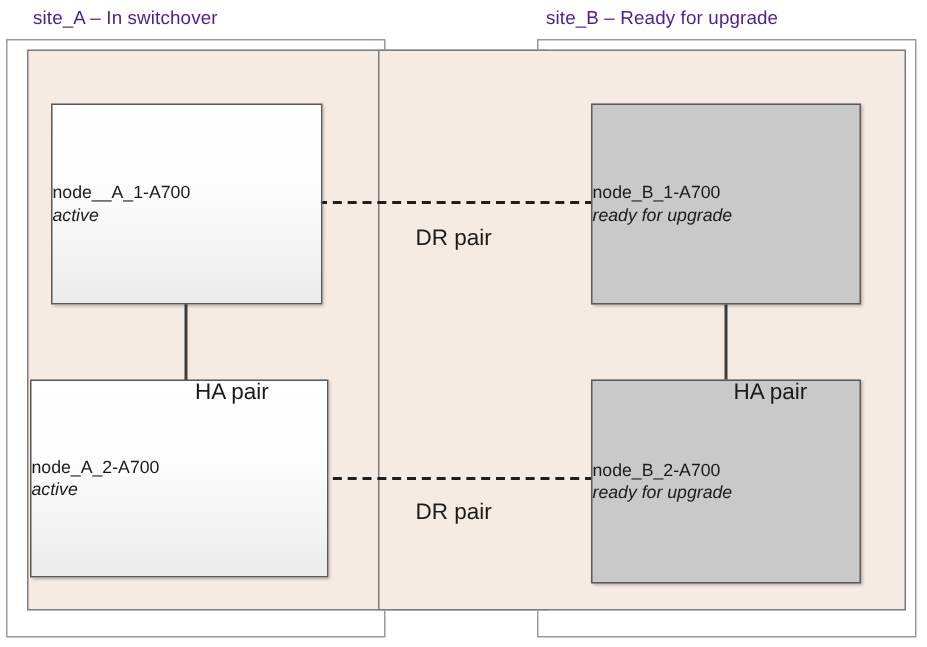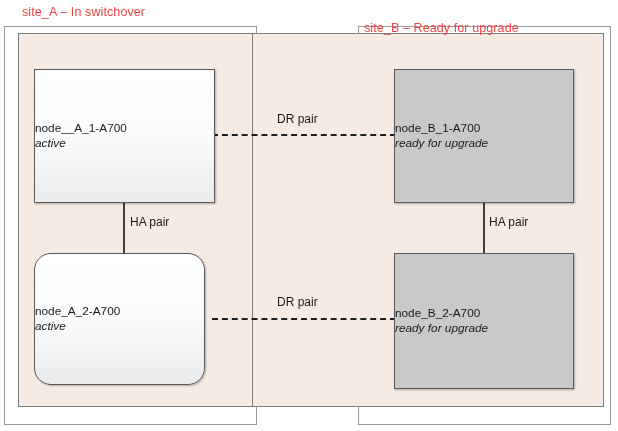--- a/index.html
+++ b/index.html
@@ -14,26 +14,26 @@
     overflow: hidden;
     font-family: "Liberation Sans", sans-serif;
     color: #1a1a1a;
   }
 
   
   .site-title {
     position: absolute;
     font-size: 12.5px;
     line-height: 16px;
-    color: #ef4444;
+    color: #4c1d95;
     white-space: nowrap;
     letter-spacing: 0.1px;
   }
   #site-a-title { left: 22px;  top: 4px; }
-  #site-b-title { left: 364px; top: 20px; }
+  #site-b-title { left: 364px; top: 4px; }
 
   
   .site-outer {
     position: absolute;
     background: #ffffff;
     border: 1px solid #9a9a9a;
     box-sizing: border-box;
   }
   #site-a-outer { left: 4px;   top: 26px; width: 253px; height: 399px; }
   #site-b-outer { left: 358px; top: 26px; width: 253px; height: 399px; }
@@ -62,25 +62,26 @@
   .dr-line {
     position: absolute;
     height: 0;
     border-top: 2px dashed #1f1f1f;
   }
   #dr-line-1 { left: 212px; top: 134px; width: 184px; }
   #dr-line-2 { left: 212px; top: 318px; width: 184px; }
 
   .edge-label {
     position: absolute;
-    font-size: 12px;
+    font-size: 15px;
     line-height: 14px;
     color: #1a1a1a;
     white-space: nowrap;
     background: transparent;
+    margin-top: 40px;
   }
   #dr-label-1 { left: 277px; top: 112px; }
   #dr-label-2 { left: 277px; top: 295px; }
   #ha-label-a { left: 130px; top: 215px; }
   #ha-label-b { left: 489px; top: 215px; }
 
   
   .node {
     position: absolute;
     box-sizing: border-box;
@@ -97,21 +98,21 @@
   }
   .node.active-node {
     background: linear-gradient(180deg, #ffffff 0%, #fcfcfc 45%, #ebebeb 100%);
   }
   .node.upgrade-node {
     background: #c9c9c9;
   }
   .node .line2 { display: block; font-style: italic; }
 
   #node-a1 { left: 34px;  top: 69px;  width: 181px; height: 134px; }
-  #node-a2 { left: 34px;  top: 253px; width: 171px; height: 132px; border-radius: 17px; }
+  #node-a2 { left: 20px;  top: 253px; width: 199px; height: 132px; }
   #node-b1 { left: 394px; top: 69px;  width: 180px; height: 134px; }
   #node-b2 { left: 394px; top: 253px; width: 180px; height: 136px; }
 </style>
 </head>
 <body>
 
 <div id="site-a-outer" class="site-outer"></div>
 
 <div id="site-b-outer" class="site-outer"></div>
 

